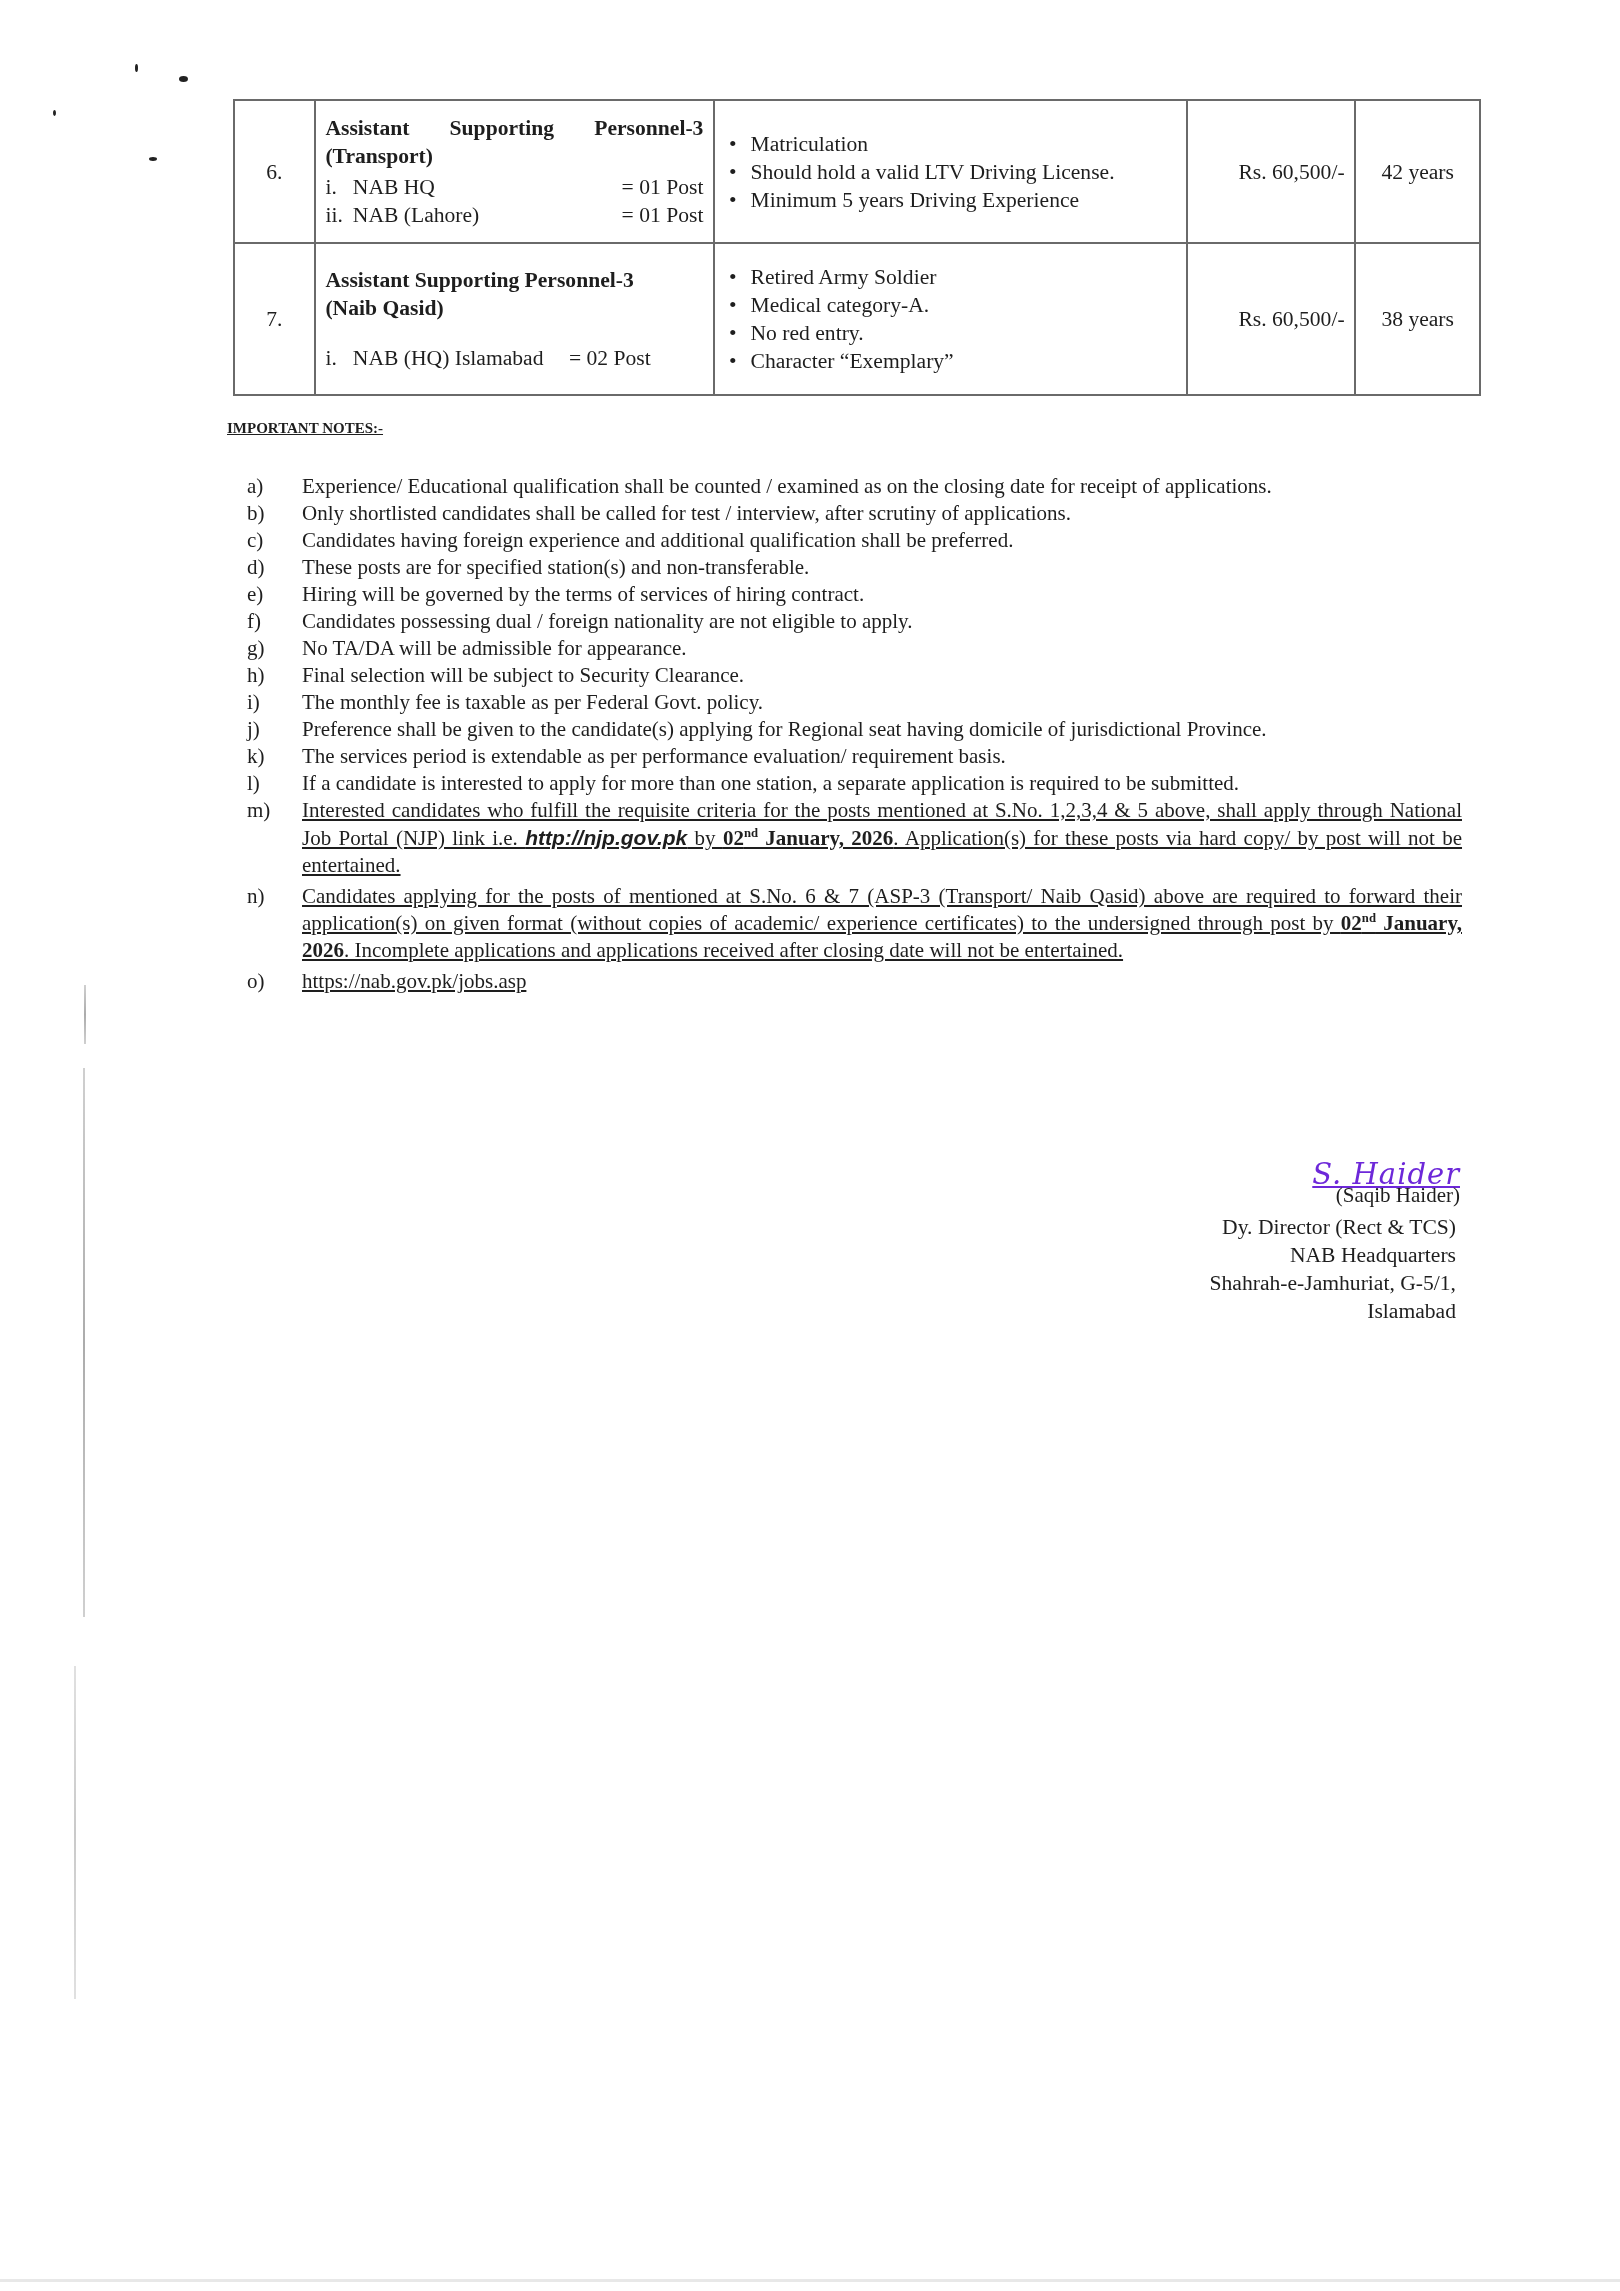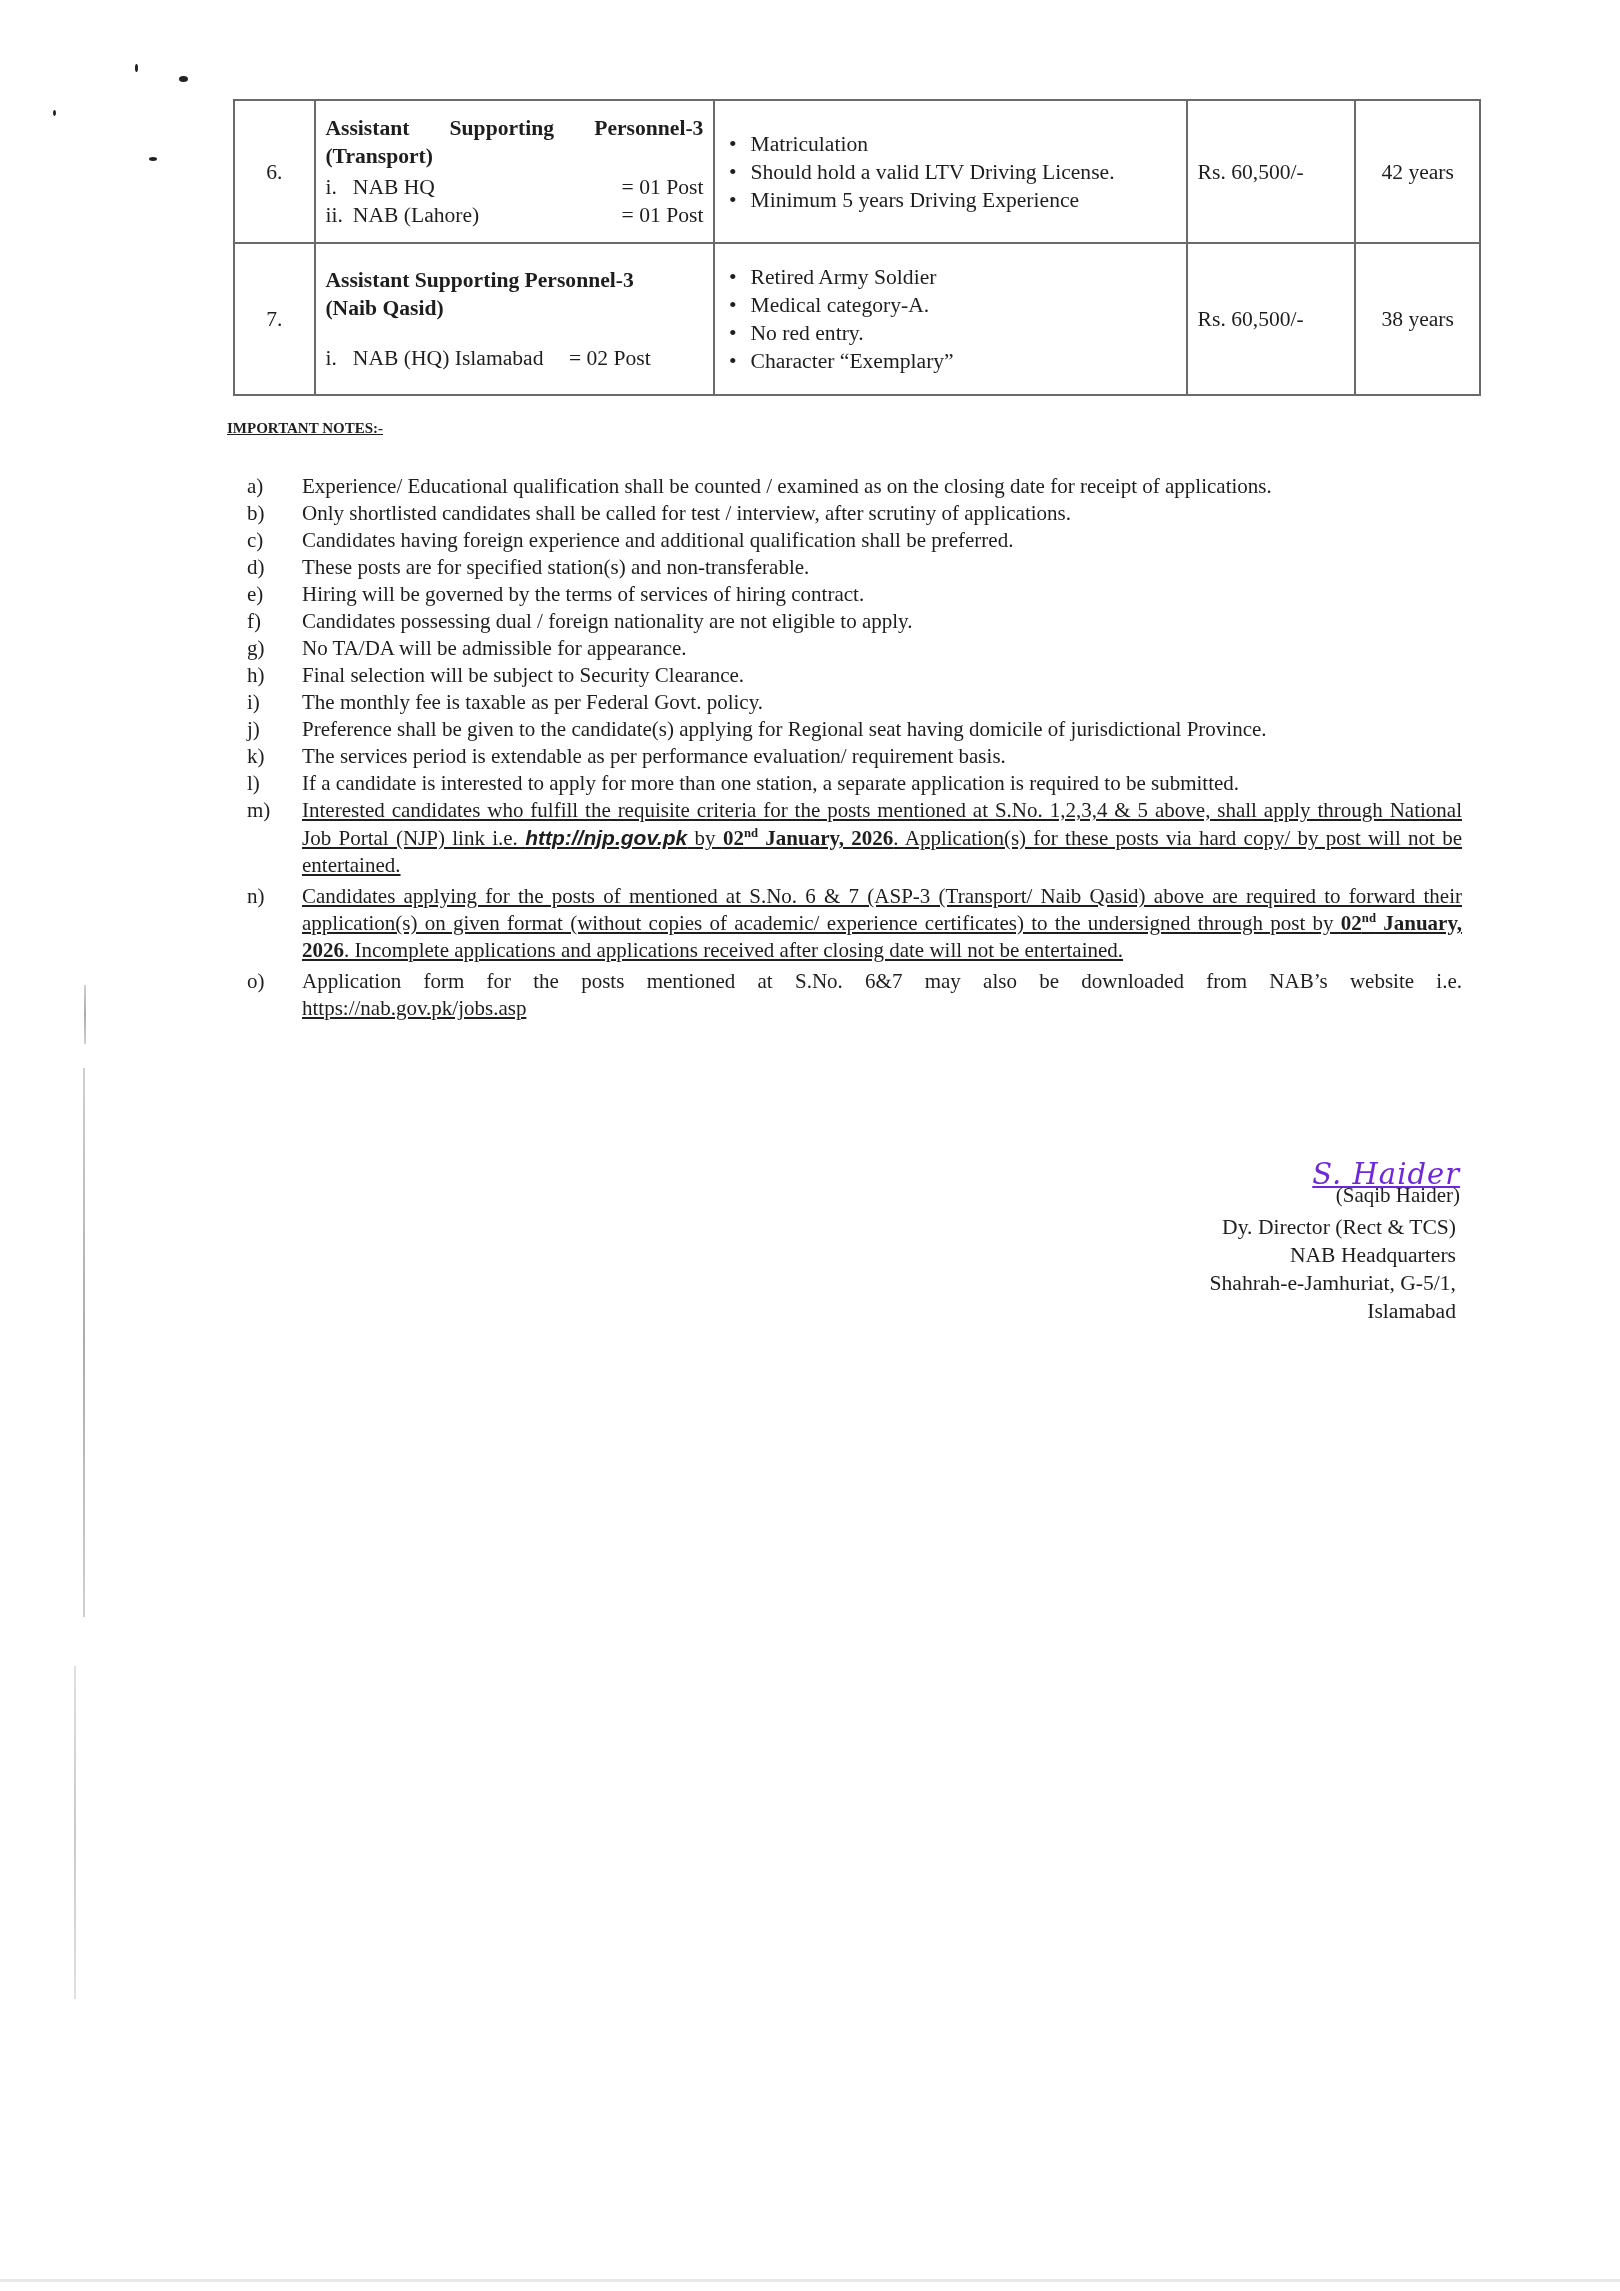--- a/index.html
+++ b/index.html
@@ -20,21 +20,21 @@
     position: absolute; left: 233px; top: 99px; width: 1237px;
     border-collapse: collapse; table-layout: fixed;
     font-size: 21.6px; line-height: 28px;
   }
   table.posts td {
     border: 2px solid #6a6a6a; vertical-align: middle; padding: 5.9px 9.8px;
   }
   td.sno { text-align: center; width: 59px; }
   td.post { width: 378px; }
   td.qual { width: 451px; }
-  td.pay { width: 147px; text-align: left; }
+  td.pay { width: 147px; text-align: right; }
   td.age { width: 103px; text-align: center; }
   .post-title { font-weight: bold; text-align: justify; text-align-last: left; }
   .post-title.justify-first { text-align-last: auto; }
   .station { display: flex; justify-content: space-between; }
   .station .st-name { display: flex; }
   .station .st-num { display: inline-block; width: 27.4px; }
   ul.qual-list { margin: 0; padding: 0; list-style: none; }
   ul.qual-list li { position: relative; padding-left: 25.5px; text-align: justify; }
   ul.qual-list li::before { content: "\2022"; position: absolute; left: 3.9px; top: 0; font-size: 21.6px; }
   .spacer { height: 21.6px; }
@@ -195,21 +195,20 @@
     </div>
 
     <div class="note" style="margin-top:3.9px;">
       <span class="note-letter">n)</span>
       <span class="note-text justify u"><span>Candidates applying for the posts of mentioned at S.No. 6 &amp; 7 (ASP-3 (Transport/ Naib Qasid) above are required to forward their application(s) on given format (without copies of academic/ experience certificates) to the undersigned through post  by </span><span class="b"><span>02</span><sup>nd</sup><span> January, 2026</span></span><span>. Incomplete applications and applications received after closing date will not be entertained.</span></span>
     </div>
 
     <div class="note" style="margin-top:3.9px;">
       <span class="note-letter">o)</span>
       <span class="note-text">
-        <span style="display:block;text-align:justify;text-align-last:justify;">Application form for the posts mentioned at S.No. 6&amp;7 may also be downloaded from NAB’s website i.e.</span>
         <span class="u">https://nab.gov.pk/jobs.asp</span>
       </span>
     </div>
   </div>
 
   <div class="signature">
     <div class="sig-script">S. Haider</div>
     <div class="sig-name">(Saqib Haider)</div>
   </div>
   <div class="sign-block">

